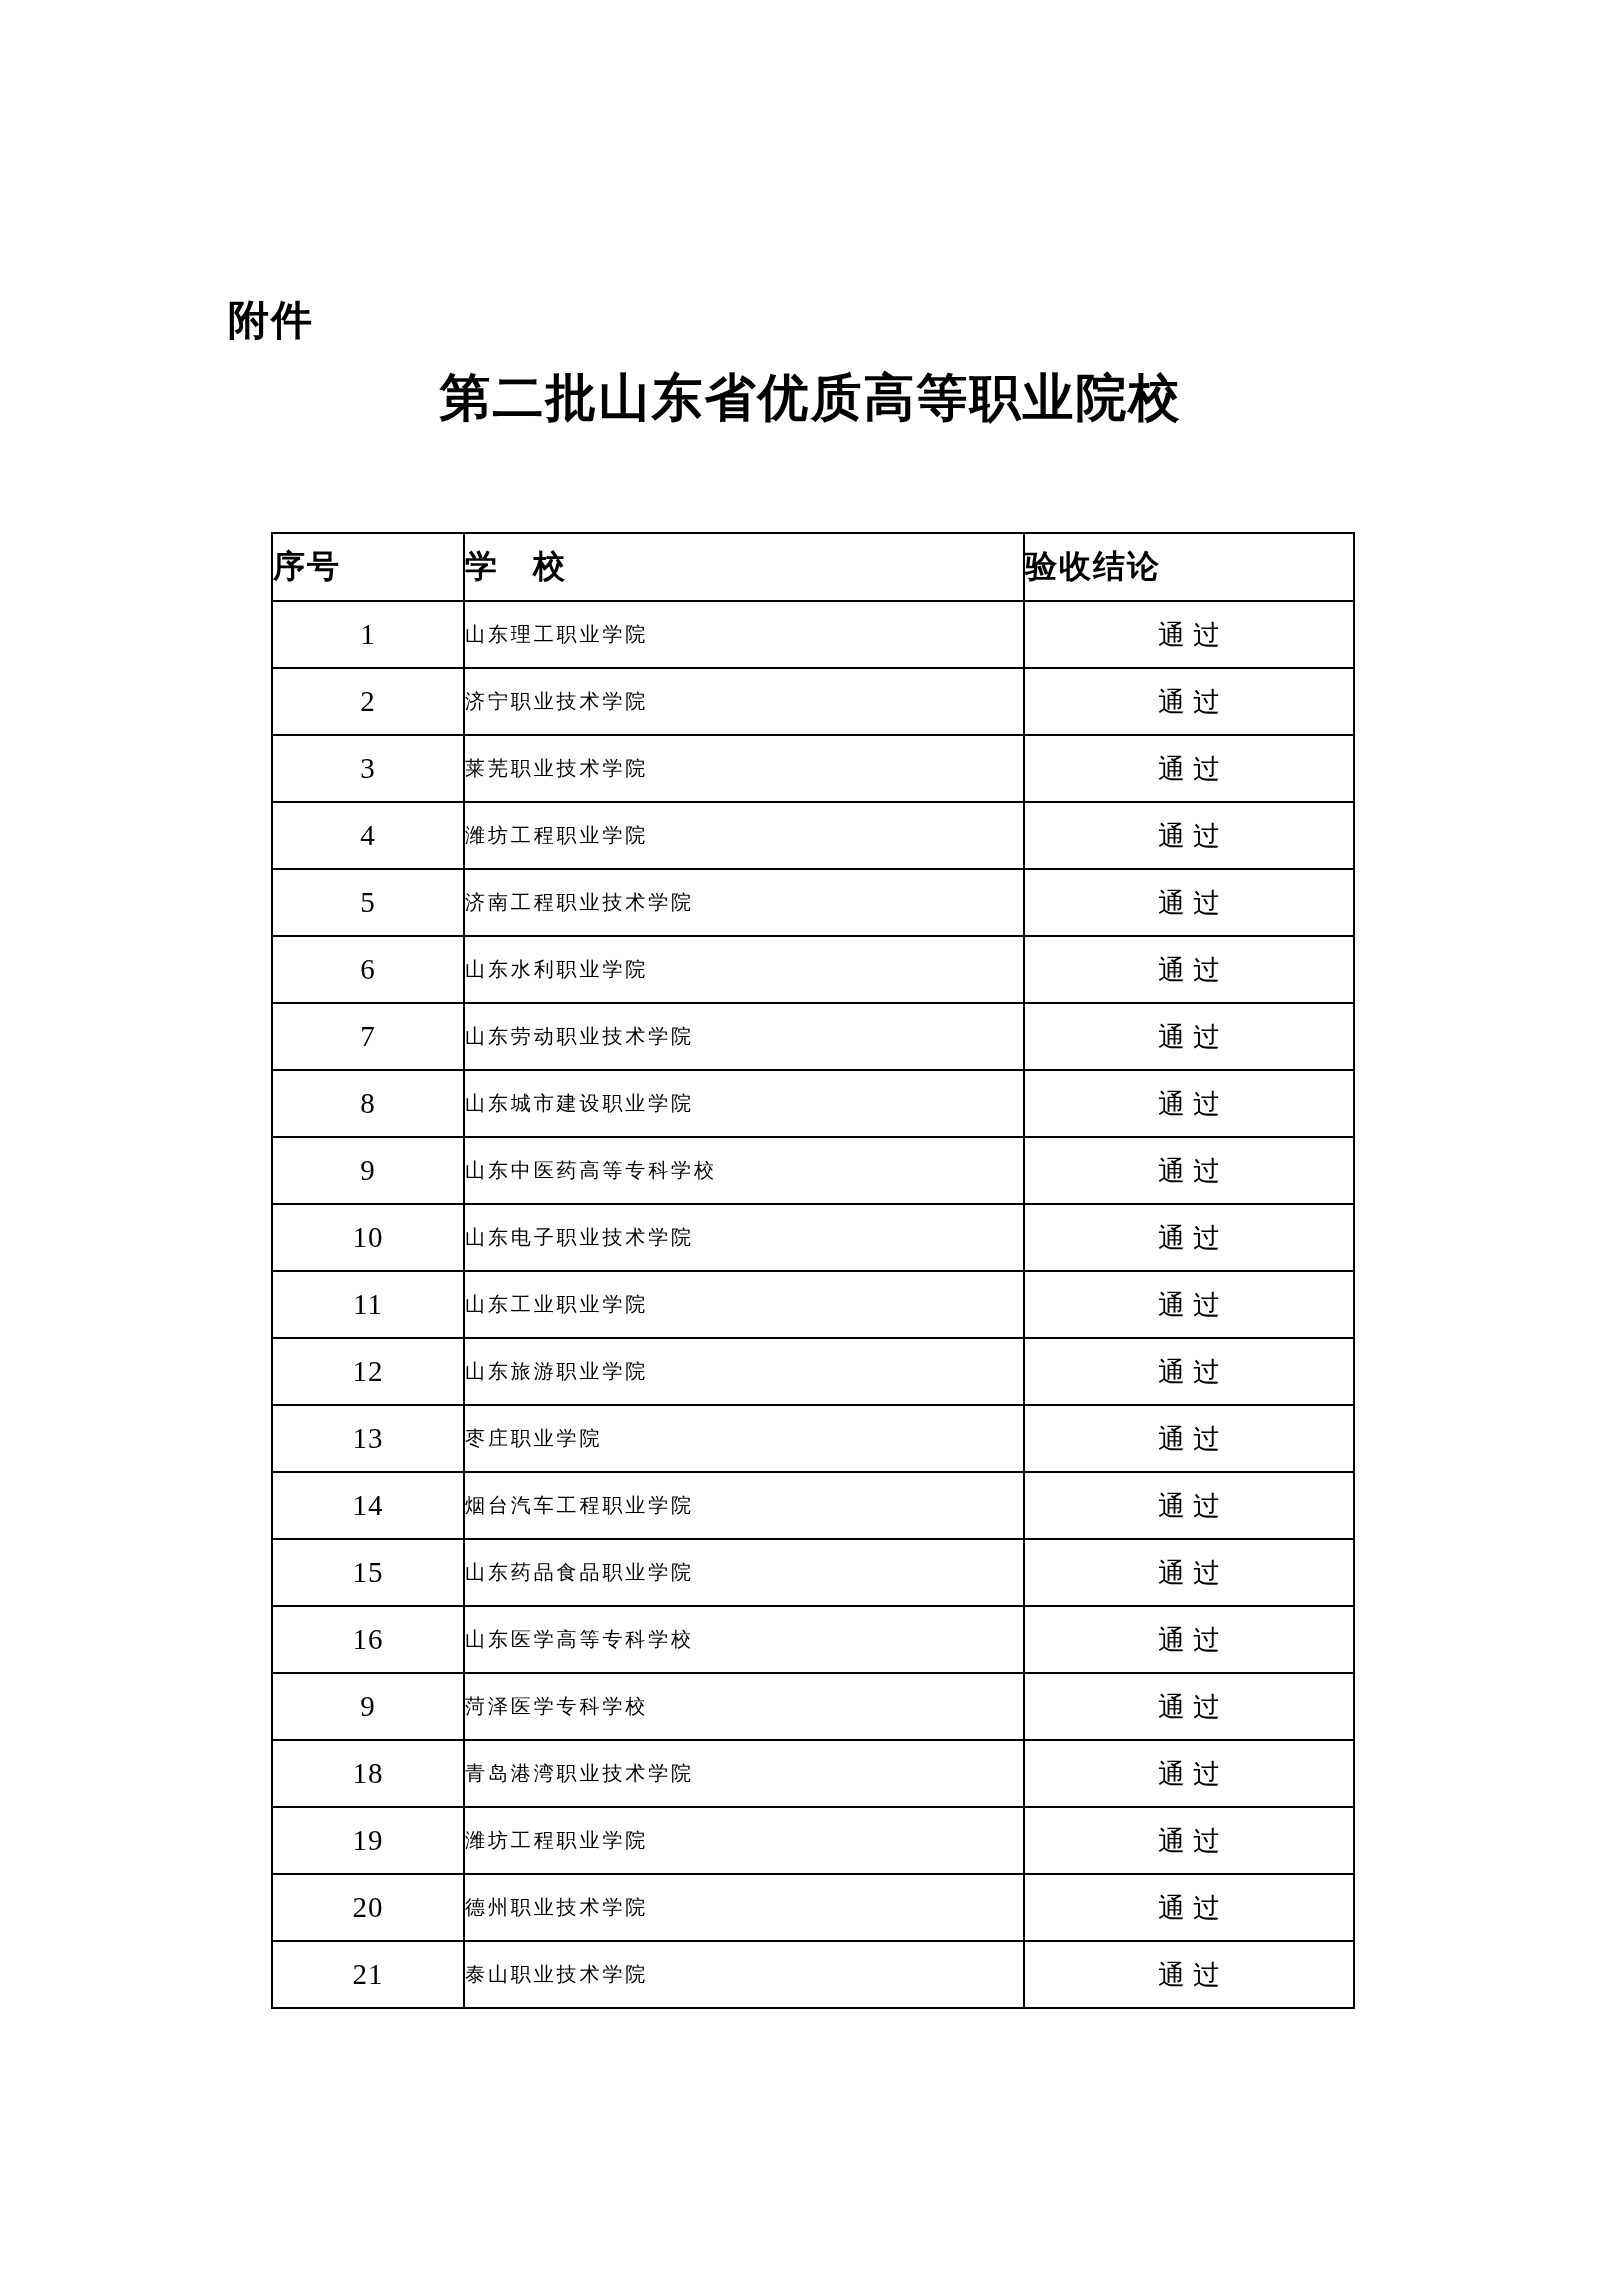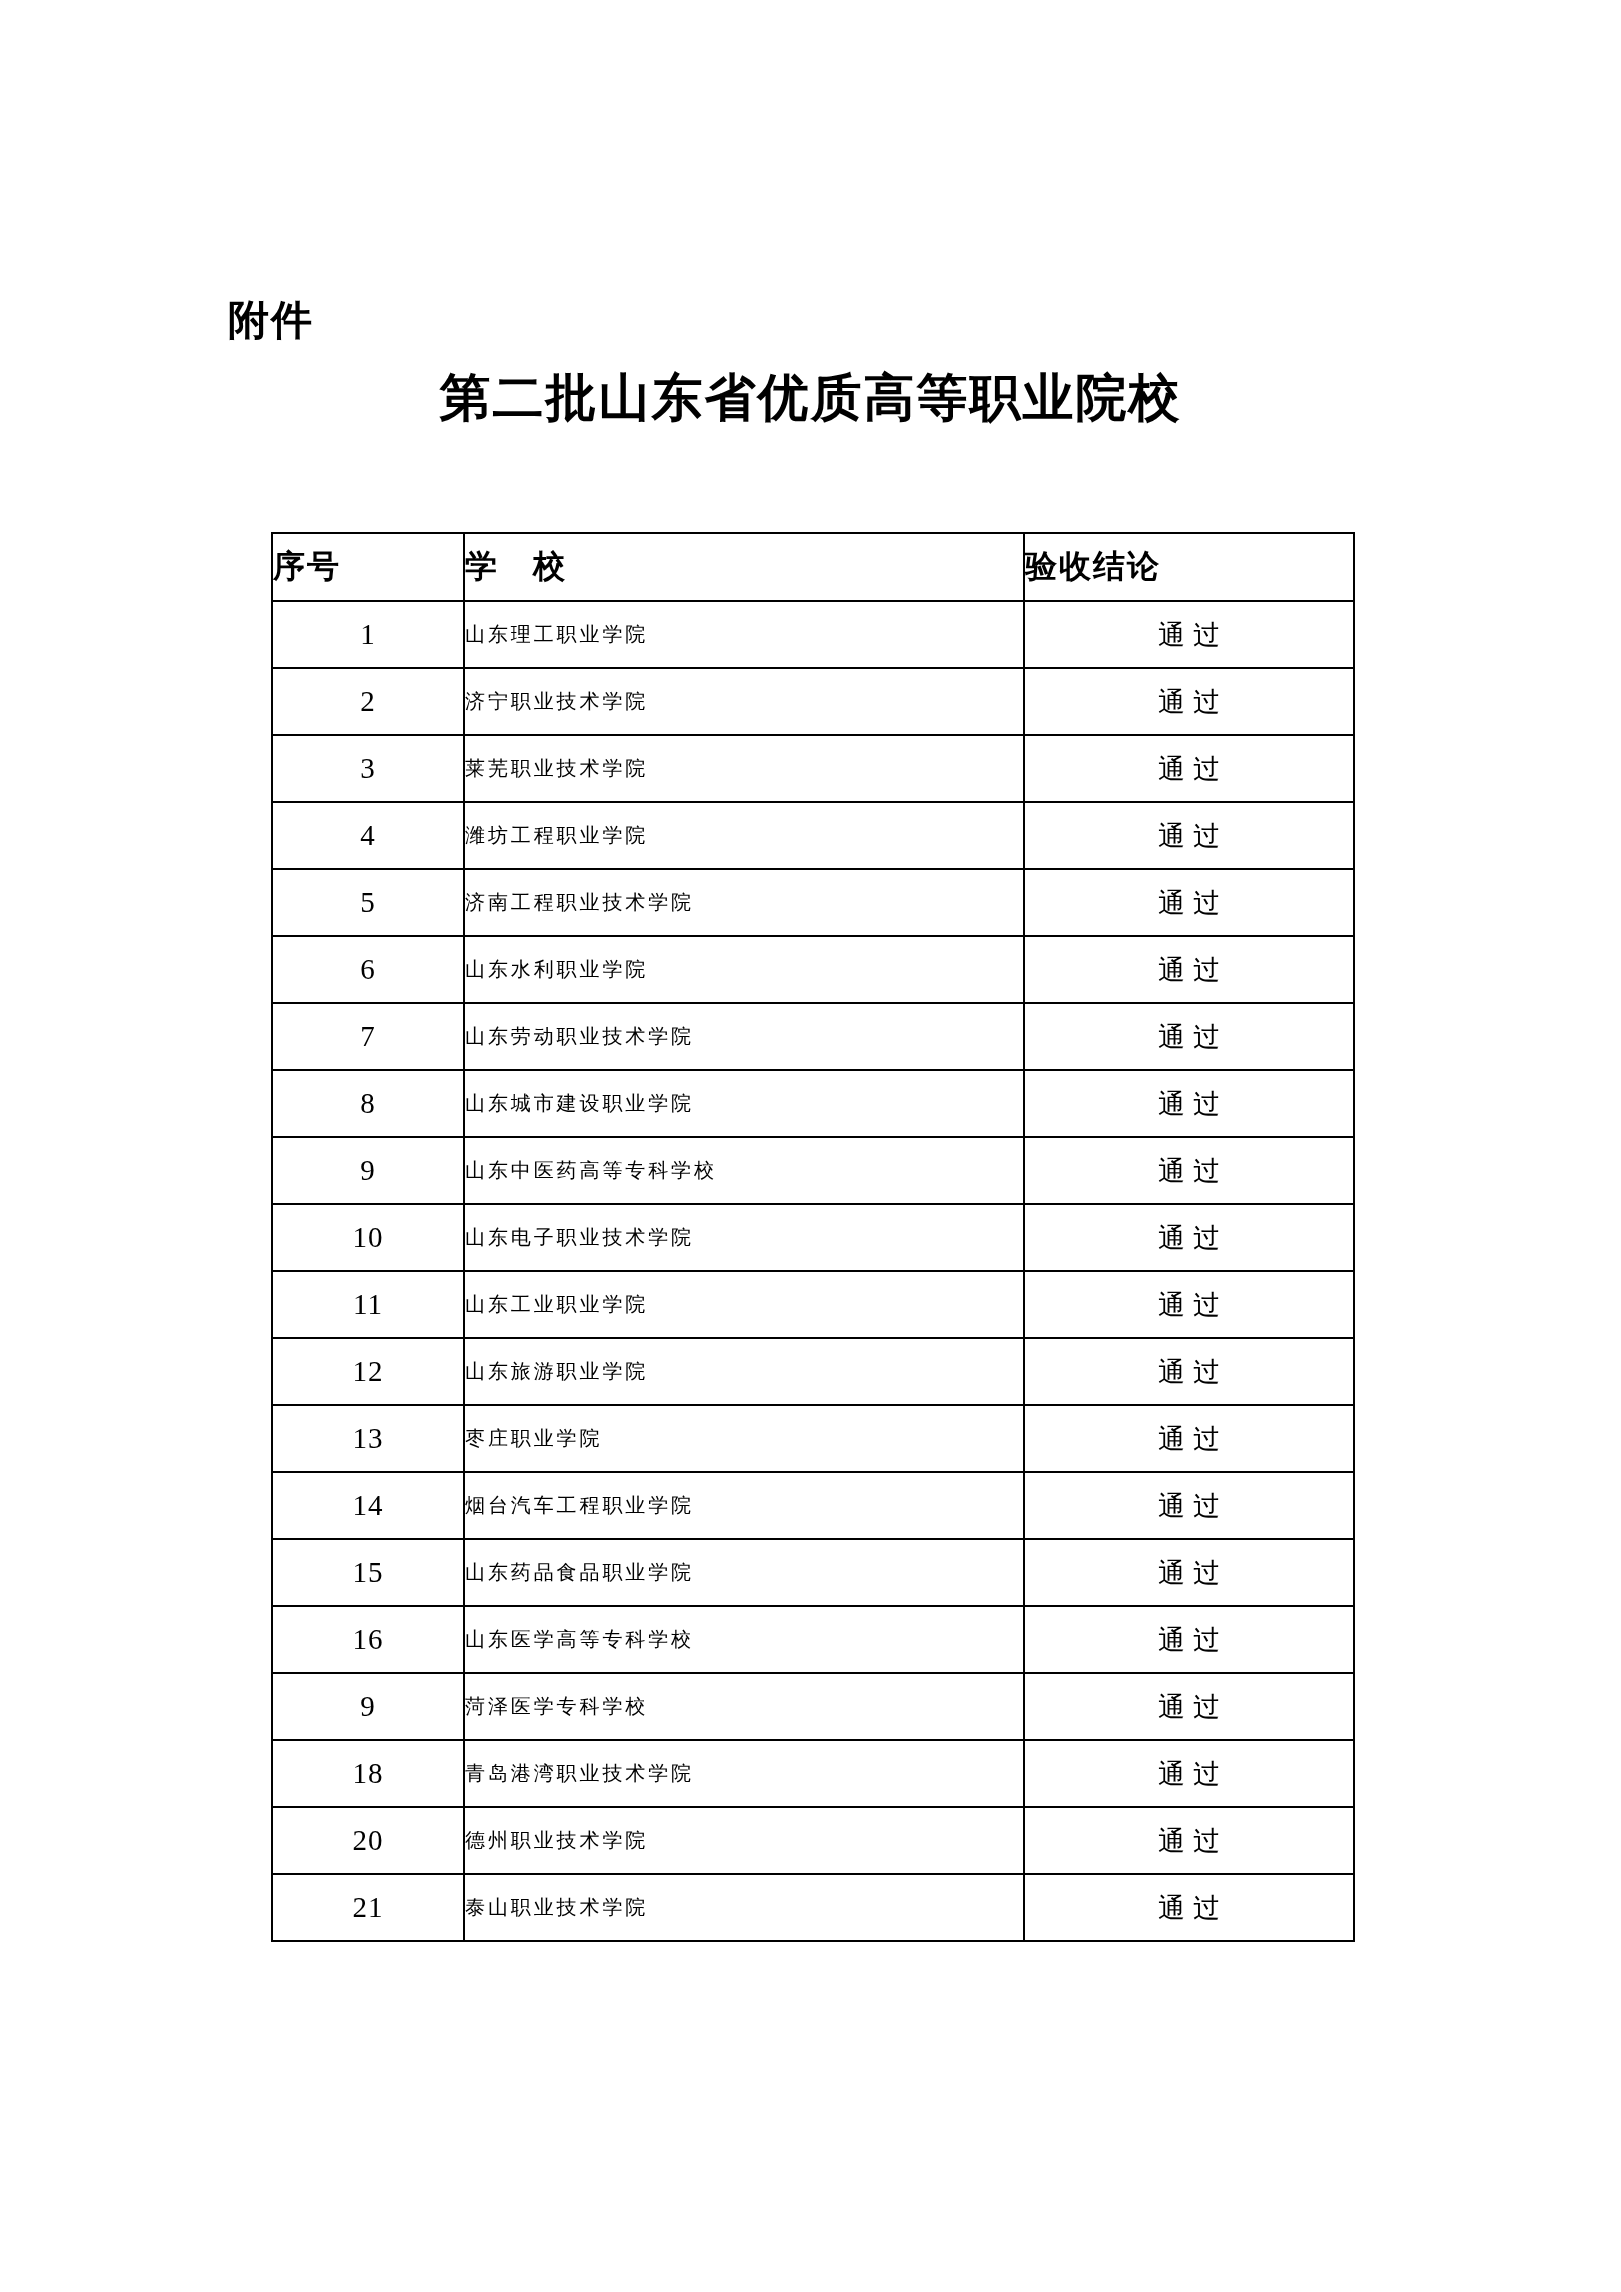--- a/index.html
+++ b/index.html
@@ -215,20 +215,25 @@
     <td class="cell-school">菏泽医学专科学校</td>
     <td class="cell-result">通过</td>
   </tr>
 
   <tr>
     <td class="cell-index">18</td>
     <td class="cell-school">青岛港湾职业技术学院</td>
     <td class="cell-result">通过</td>
   </tr>
 
+  <tr>
+    <td class="cell-index">19</td>
+    <td class="cell-school">潍坊工程职业学院</td>
+    <td class="cell-result">通过</td>
+  </tr>
 
   <tr>
     <td class="cell-index">20</td>
     <td class="cell-school">德州职业技术学院</td>
     <td class="cell-result">通过</td>
   </tr>
 
   <tr>
     <td class="cell-index">21</td>
     <td class="cell-school">泰山职业技术学院</td>

